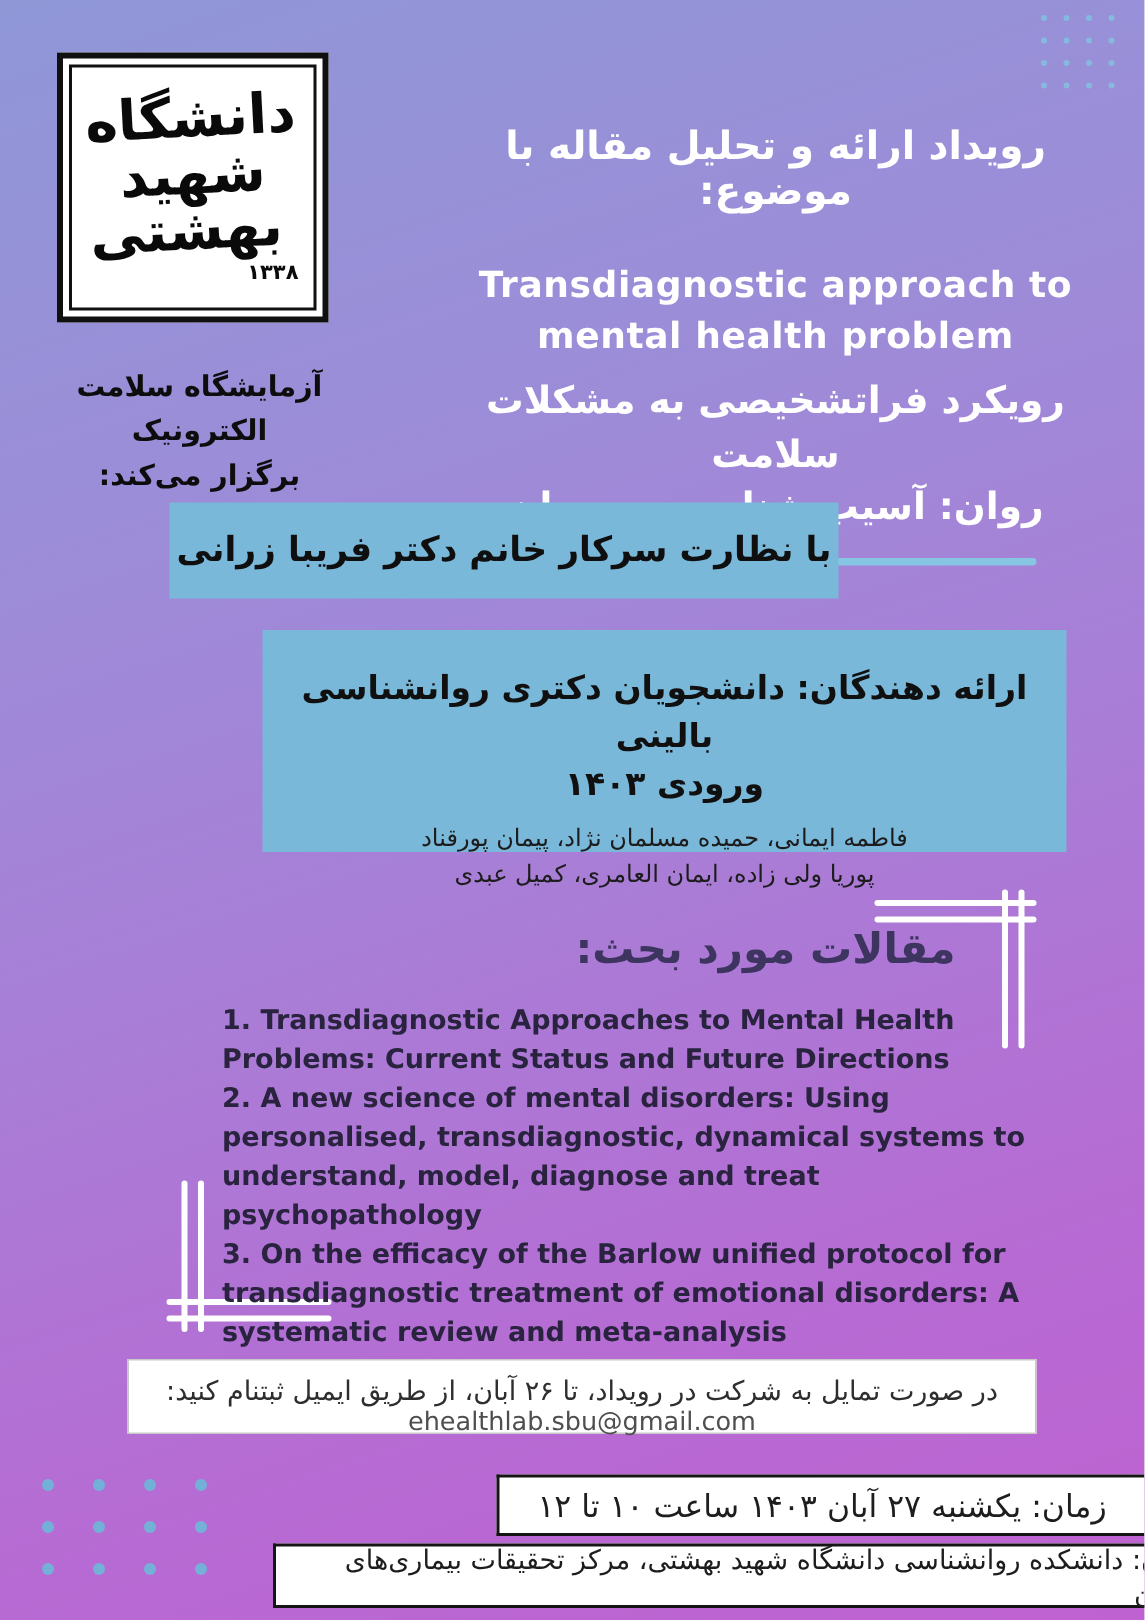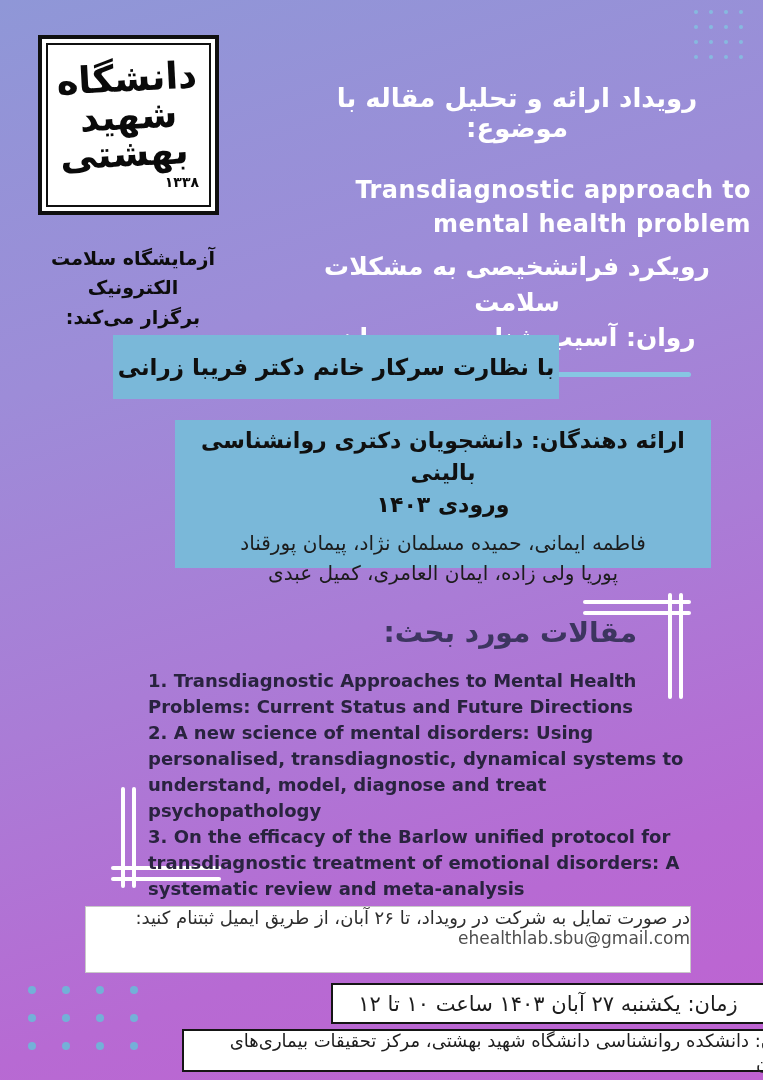--- a/index.html
+++ b/index.html
@@ -28,53 +28,53 @@
   .logo-l2 { font-size:37px; text-align:center; }
   .logo-l3 { font-size:37px; text-align:left; padding-right:8px; }
   .logo-year { font-size:14px; text-align:right; font-weight:bold; color:#0a0a0a; letter-spacing:2px; }
 
   .organizer { position:absolute; left:8px; top:244px; width:250px; text-align:center;
     direction:rtl; color:#0d0d0d; font-weight:bold; font-size:19px; line-height:1.55; }
 
   
   .header-block { position:absolute; left:283px; top:46px; width:468px; text-align:center; color:#ffffff;margin-top:37px; }
   .eyebrow { direction:rtl; font-size:26px; font-weight:bold; }
-  .title-en { margin-top:30px; font-size:24px; font-weight:bold; line-height:1.42; letter-spacing:.4px;text-align:right; }
+  .title-en { margin-top:30px; font-size:24px; font-weight:bold; line-height:1.42; letter-spacing:.4px; }
   .title-fa { direction:rtl; margin-top:8px; font-size:25px; font-weight:bold; line-height:1.42; }
   .title-underline { width:347px; height:5px; background:#87c6e3; border-radius:3px; margin:16px auto 0; }
 
   
   .supervision-banner { position:absolute; left:113px; top:335px; width:446px; height:64px;
     background:#7ab8d9; display:flex; align-items:center; justify-content:center;
     direction:rtl; font-size:23px; font-weight:bold; color:#0f0f0f; }
   .presenters-panel { position:absolute; left:175px; top:420px; width:536px; height:148px;
-    background:#7ab8d9; direction:rtl; text-align:center; color:#101010; padding-top:5px; }
+    background:#7ab8d9; direction:rtl; text-align:center; color:#101010; padding-top:24px; }
   .presenters-heading { font-size:22px; font-weight:bold; line-height:1.45; }
-  .presenters-names { margin-top:7px; font-size:20px; line-height:1.5; color:#1c1c1c; }
+  .presenters-names { margin-top:7px; font-size:16px; line-height:1.5; color:#1c1c1c; }
 
   
   .deco-line { position:absolute; background:#ffffff; border-radius:2px; }
   .h1a { left:583px; top:600px; width:108px; height:4px; }
   .h1b { left:583px; top:611px; width:108px; height:4px; }
   .v1a { left:668px; top:593px; width:4px; height:106px; }
   .v1b { left:679px; top:593px; width:4px; height:106px; }
   .v2a { left:121px; top:787px; width:4px; height:101px; }
   .v2b { left:132px; top:787px; width:4px; height:101px; }
   .h2a { left:111px; top:866px; width:110px; height:4px; }
   .h2b { left:111px; top:877px; width:110px; height:4px; }
 
   
   .articles-heading { position:absolute; right:126px; top:616px; direction:rtl;
     font-size:28px; font-weight:bold; color:#3d3560; }
   .articles-list { position:absolute; left:148px; top:668px; width:575px;
     font-size:18px; font-weight:bold; color:#29233f; line-height:26px; text-align:left; }
 
   
-  .registration-card { position:absolute; left:85px; top:906px; width:606px; height:67px;
-    background:#ffffff; border:1px solid #c9c9c9; text-align:right; }
+  .registration-card { position:absolute; left:85px; top:906px; width:606px; height:50px;
+    background:#ffffff; border:1px solid #c9c9c9; text-align:center; padding-top:10px; }
   .registration-instruction { direction:rtl; font-size:18px; color:#2e2e2e; }
   .registration-email { margin-top:0; font-size:17px; color:#4f4f4f; }
 
   
   .time-banner { position:absolute; left:331px; top:983px; width:432px; height:41px;
     background:#ffffff; border:2px solid #151515; border-right:none;
     display:flex; align-items:center; justify-content:center;
     direction:rtl; font-size:21px; color:#1d1d1d; }
   .location-banner { position:absolute; left:146px; top:1029px; width:617px; height:43px;
     background:#ffffff; border:2px solid #151515; border-right:none;

